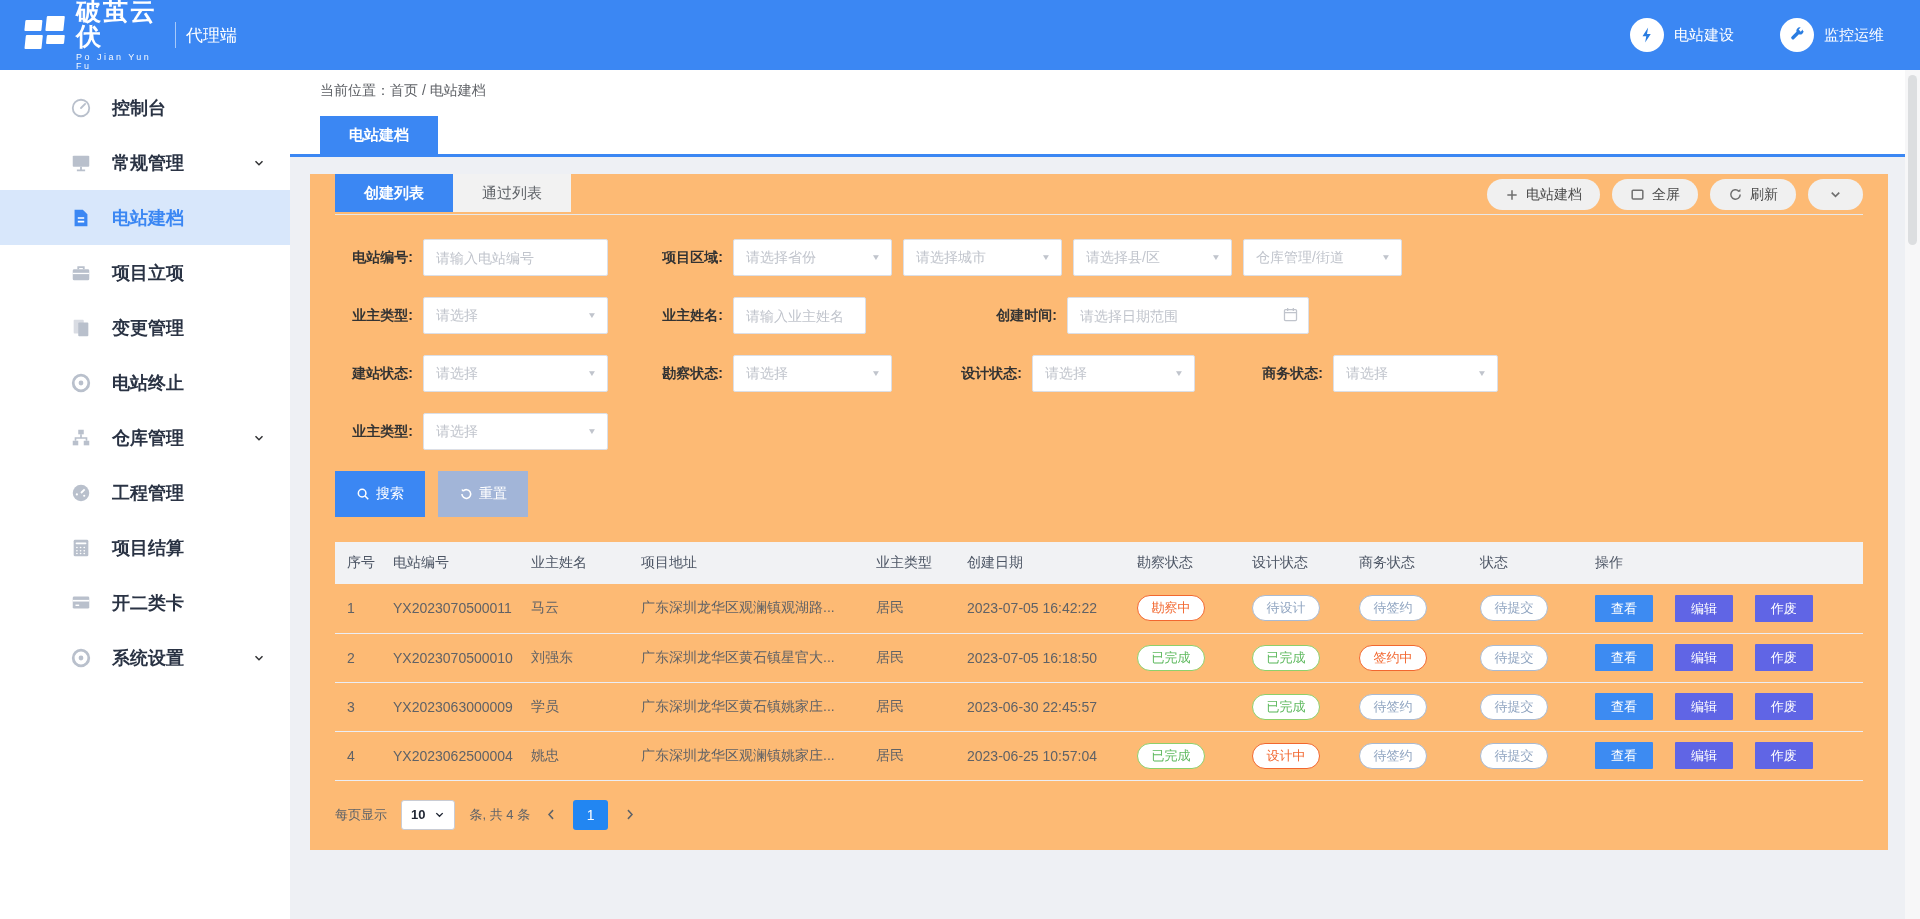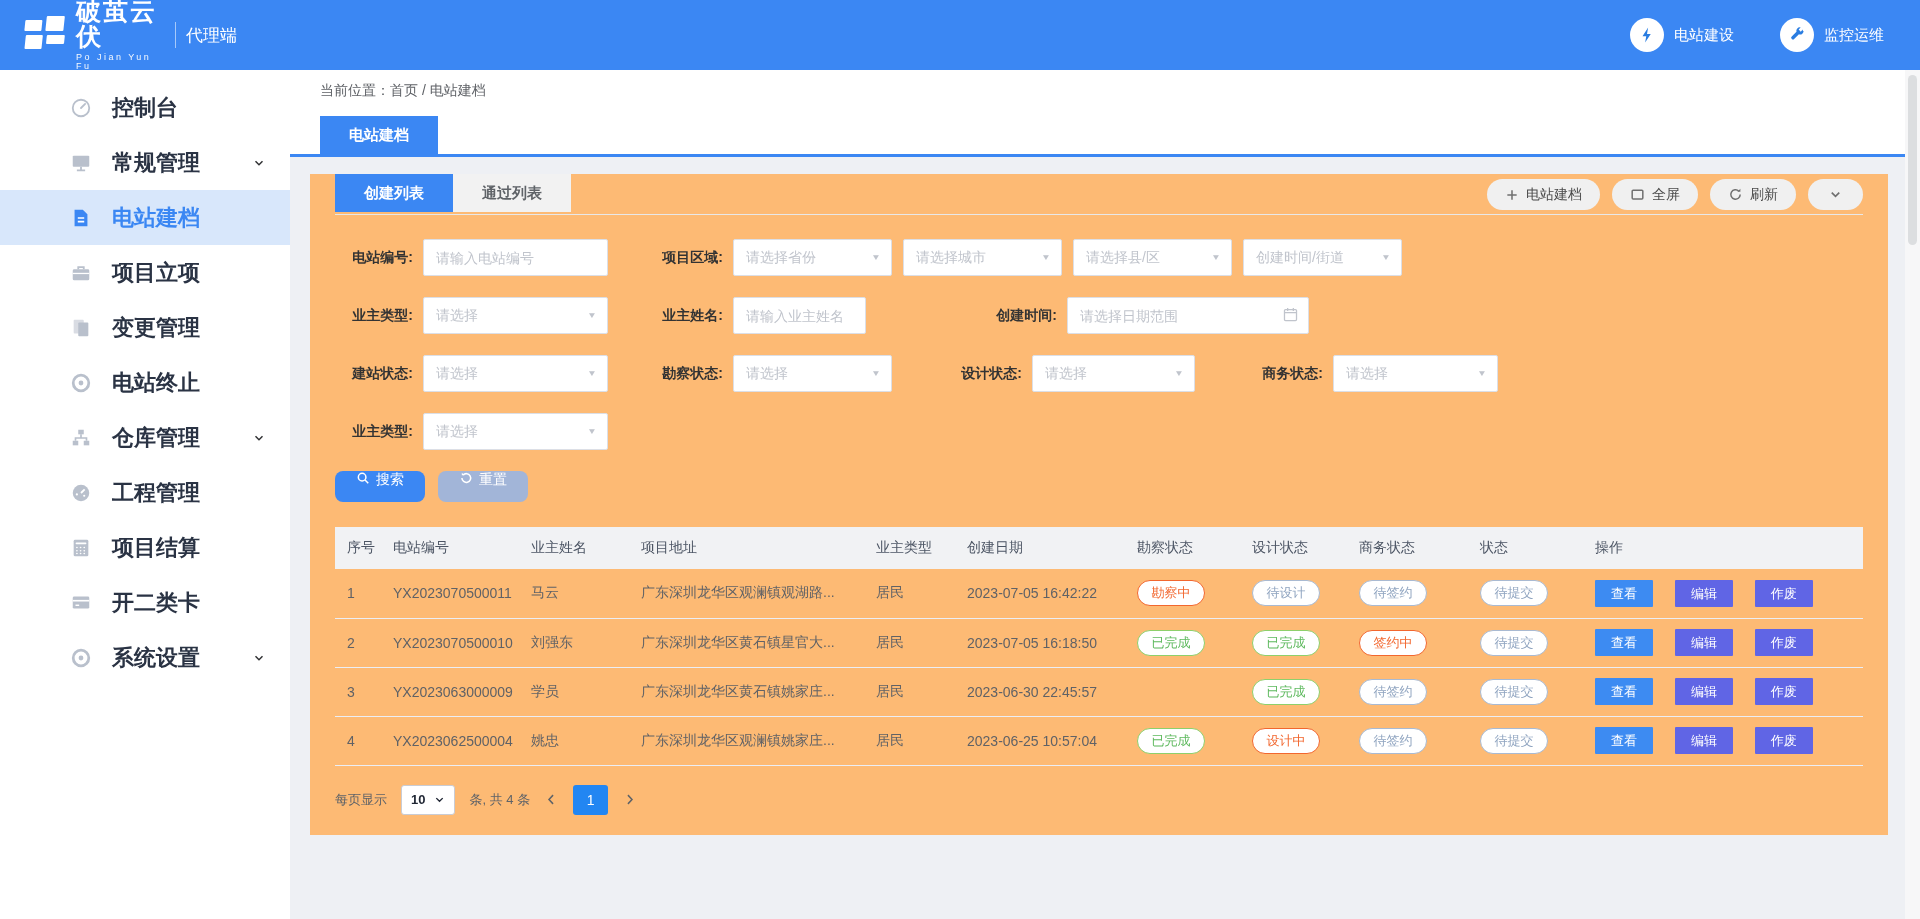--- a/index.html
+++ b/index.html
@@ -24,56 +24,56 @@
   .top-nav { display:flex; align-items:center; gap:46px; padding-right:36px; }
   .top-nav-item { display:flex; align-items:center; gap:10px; cursor:pointer; }
   .nav-circle { width:34px; height:34px; border-radius:50%; background:#fff; display:flex; align-items:center; justify-content:center; }
   .top-nav-item span.lbl { color:#fff; font-size:15px; white-space:nowrap; }
 
   
   .sidebar { position:absolute; top:70px; left:0; width:290px; bottom:0; background:#fff; }
   .menu { list-style:none; padding-top:10px; }
   .menu-item { height:55px; display:flex; align-items:center; padding-left:70px; position:relative; cursor:pointer; }
   .menu-item .mi-icon { width:22px; height:22px; color:#b9c0cc; margin-right:20px; flex:0 0 auto; display:flex; }
-  .menu-item .mi-label { font-size:22px; font-weight:700; color:#2a3344; white-space:nowrap; }
+  .menu-item .mi-label { font-size:18px; font-weight:700; color:#2a3344; white-space:nowrap; }
   .menu-item .mi-chevron { position:absolute; right:24px; width:14px; height:14px; color:#303133; display:flex; }
   .menu-item.active { background:#d8e7fb; }
   .menu-item.active .mi-icon { color:#3b87f3; }
   .menu-item.active .mi-label { color:#3b87f3; }
 
   
   .content { margin-left:290px; }
   .breadcrumb-bar { height:42px; background:#fff; display:flex; align-items:center; padding-left:30px; font-size:14px; color:#5e6166; }
   .tab-strip { height:45px; background:#fff; border-bottom:3px solid #3b87f3; display:flex; align-items:flex-end; padding-left:30px; }
   .page-tab { width:118px; height:38px; background:#3b87f3; color:#fff; font-size:15px; font-weight:700; display:flex; align-items:center; justify-content:center; }
 
   .card { margin:17px 32px 0 20px; background:#fdba74; min-height:661px; padding:0 25px 20px; }
   .card-head { display:flex; justify-content:space-between; align-items:flex-start; border-bottom:1px solid #e8e8e8; height:41px; }
   .ctabs { display:flex; }
-  .ctab { width:118px; height:38px; display:flex; align-items:center; justify-content:center; font-size:15px; cursor:pointer;font-weight:bold; }
+  .ctab { width:118px; height:38px; display:flex; align-items:center; justify-content:center; font-size:15px; cursor:pointer; }
   .ctab.active { background:#3b87f3; color:#fff; font-weight:700; }
   .ctab.inactive { background:#f2f2f2; color:#5f6368; }
   .pills { display:flex; gap:12px; align-items:center; padding-top:5px; }
   .pill { height:31px; border-radius:16px; background:#f0f0f0; display:flex; align-items:center; gap:7px; padding:0 18px; font-size:14px; color:#4a4a4a; cursor:pointer; }
   .pill svg { color:#6f6f6f; }
   .pill.compact { padding:0 20px; }
 
   
   .filters { padding-top:24px; }
   .frow { display:flex; align-items:center; margin-bottom:21px; }
   .fld { display:flex; align-items:center; }
   .flabel { font-size:14px; color:#333; font-weight:700; white-space:nowrap; width:88px; text-align:right; padding-right:10px; }
   .inp { height:37px; border:1px solid #dcdfe6; border-radius:2px; padding:0 12px; font-size:14px; color:#606266; background:#fff; outline:none; }
   .inp::placeholder { color:#c0c4cc; }
   .sel { height:37px; border:1px solid #dcdfe6; border-radius:2px; background:#fff; display:flex; align-items:center; justify-content:space-between; padding:0 10px 0 12px; font-size:14px; color:#c0c4cc; cursor:pointer; }
   .sel .caret { font-size:10px; color:#c0c4cc; transform:scaleY(.85); }
   .date-wrap { position:relative; }
   .date-wrap .cal { position:absolute; right:10px; top:9px; color:#c0c4cc; }
   .btn-row { display:flex; gap:13px; margin-top:4px; }
-  .btn { height:31px; width:90px; border:none; display:flex; justify-content:center; gap:6px; font-size:14px; color:#fff; border-radius:8px; cursor:pointer; font-family:inherit; }
+  .btn { height:46px; width:90px; border:none; display:flex; align-items:center; justify-content:center; gap:6px; font-size:14px; color:#fff; border-radius:0; cursor:pointer; font-family:inherit; }
   .btn-search { background:#3b87f3; }
   .btn-reset { background:#a2b5d8; }
 
   
   .data-table { width:100%; border-collapse:collapse; table-layout:fixed; margin-top:25px; }
   .data-table thead th { background:#f1f2f4; height:42px; font-size:14px; color:#4c5564; font-weight:400; text-align:left; padding-left:12px; white-space:nowrap; }
   .data-table tbody td { height:49px; border-bottom:1px solid #ebeef5; font-size:14px; color:#606266; padding-left:12px; white-space:nowrap; overflow:hidden; }
   .badge { display:inline-block; min-width:68px; text-align:center; font-size:13px; line-height:24px; border-radius:14px; padding:0 10px; background:#fff; }
   .b-progress { color:#f2672f; border:1px solid #f2672f; }
   .b-done { color:#5eb95e; border:1px solid #8ed06c; }
@@ -318,21 +318,21 @@
             </div>
           <div class="sel" style="width:159px;margin-left:11px">
               <span>请选择城市</span>
               <span class="caret">▼</span>
             </div>
           <div class="sel" style="width:159px;margin-left:11px">
               <span>请选择县/区</span>
               <span class="caret">▼</span>
             </div>
           <div class="sel" style="width:159px;margin-left:11px">
-              <span>创建时间/街道</span>
+              <span>仓库管理/街道</span>
               <span class="caret">▼</span>
             </div>
         </div>
       </div>
 
       <div class="frow">
         <div class="fld">
           <span class="flabel">业主类型:</span>
           <div class="sel" style="width:185px">
               <span>请选择</span>

